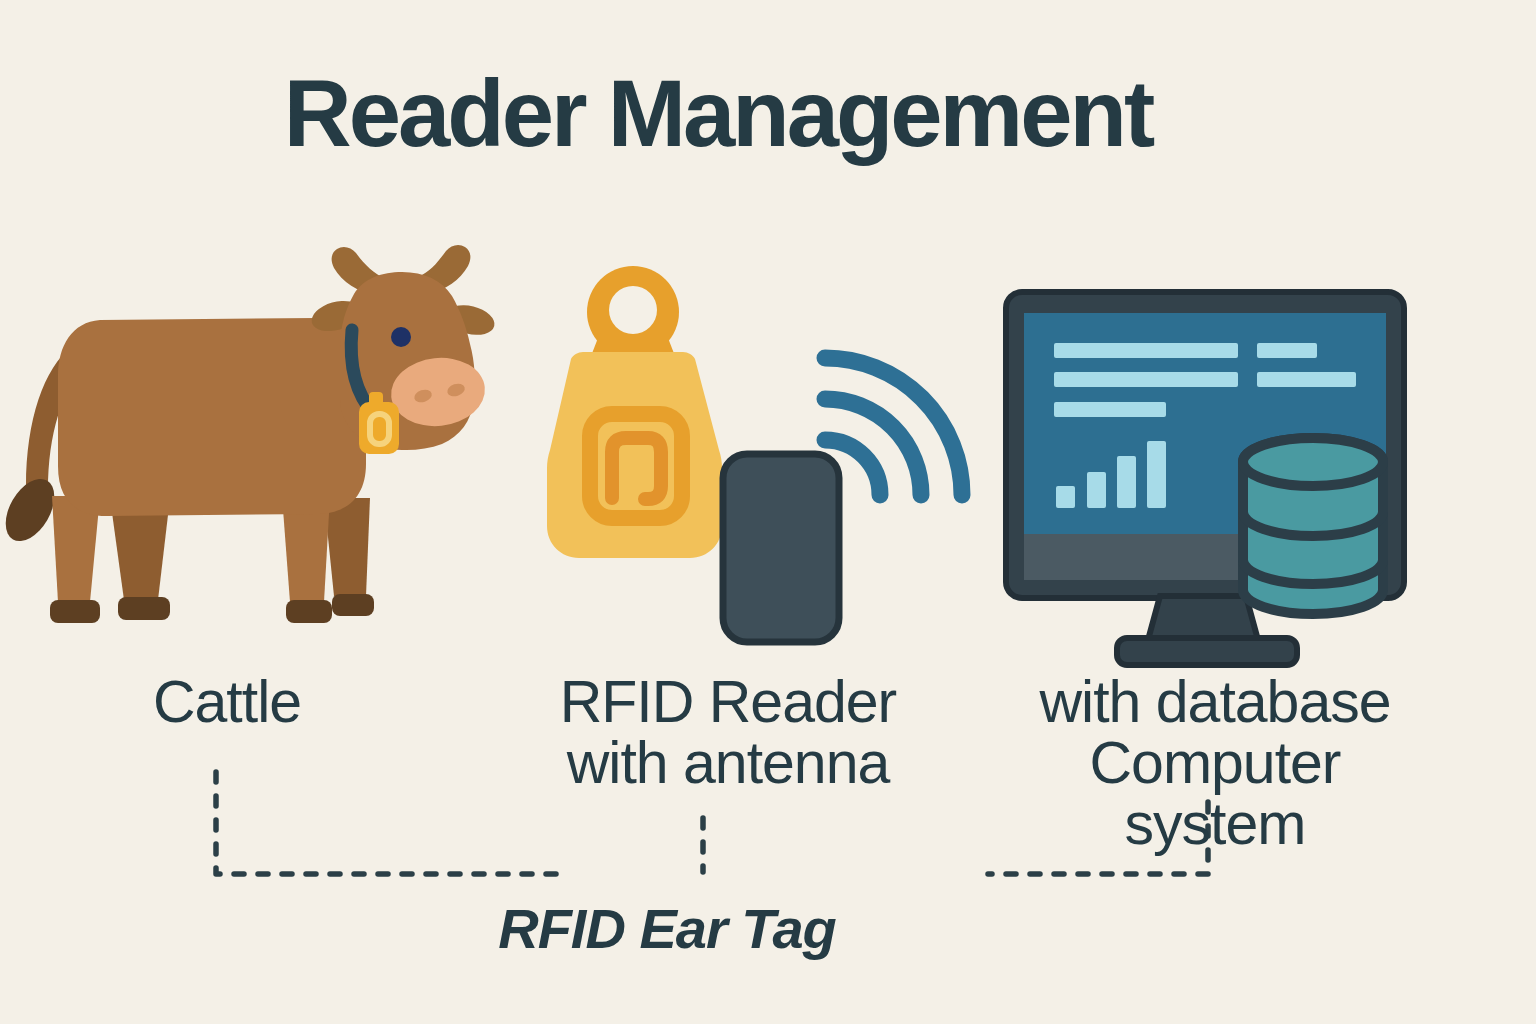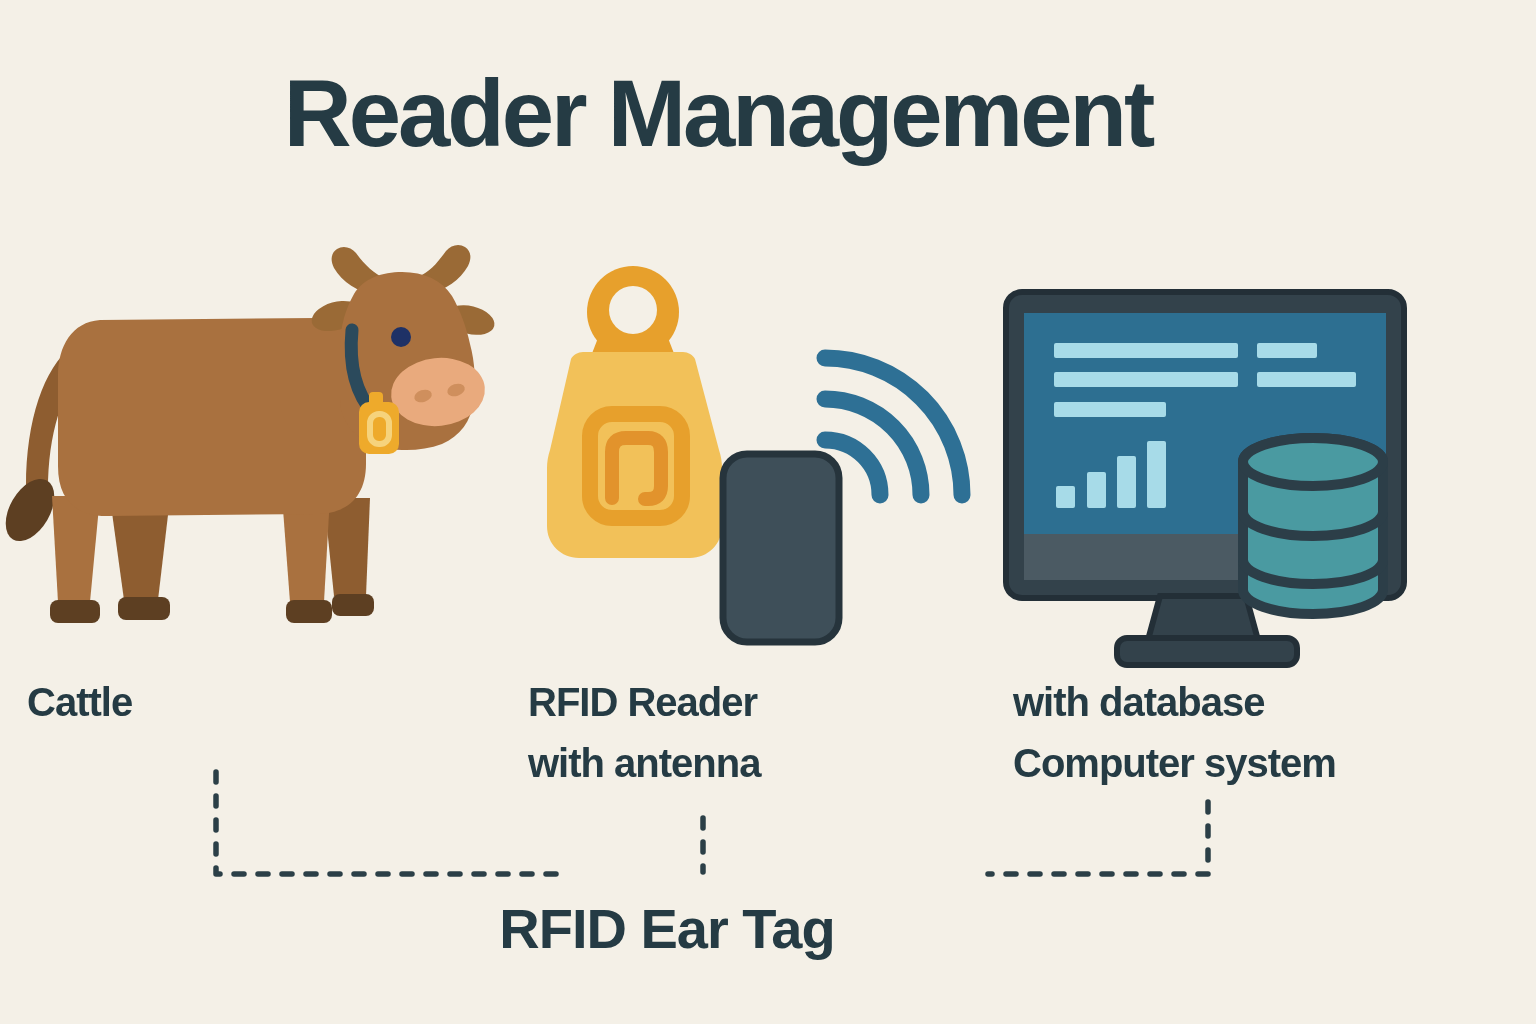--- a/index.html
+++ b/index.html
@@ -39,29 +39,29 @@
   }
   .stage{position:absolute;inset:0;width:1536px;height:1024px;}
   svg.art{position:absolute;left:0;top:0;}
 
   .title{
     position:absolute;left:218px;top:62px;width:1000px;
     text-align:center;font-size:94px;font-weight:bold;
     letter-spacing:-3px;color:var(--text);line-height:104px;
   }
   .item-label{
-    position:absolute;text-align:left;color:var(--text);
-    font-size:40px;font-weight:bold;letter-spacing:-1px;line-height:61px;
+    position:absolute;text-align:center;color:var(--text);
+    font-size:59px;font-weight:normal;letter-spacing:-1px;line-height:61px;
   }
   .label-cattle{left:27px;top:672px;width:400px;}
   .label-reader{left:528px;top:672px;width:400px;}
   .label-computer{left:1013px;top:672px;width:404px;}
   .label-eartag{
     position:absolute;left:467px;top:896px;width:400px;text-align:center;
-    color:var(--text);font-size:56px;font-weight:bold;letter-spacing:-1px;
+    color:var(--text);font-size:56px;font-weight:bold;letter-spacing:-1px;font-style:italic;
   }
 
   
   .cow-body-fill{fill:var(--cow-body);}
   .cow-shade-fill{fill:var(--cow-shade);}
   .cow-dark-fill{fill:var(--cow-dark);}
   .cow-accent-fill{fill:var(--cow-accent);}
   .muzzle-fill{fill:var(--cow-muzzle);}
   .nostril-fill{fill:var(--cow-nostril);}
   .eye-fill{fill:var(--cow-eye);}

